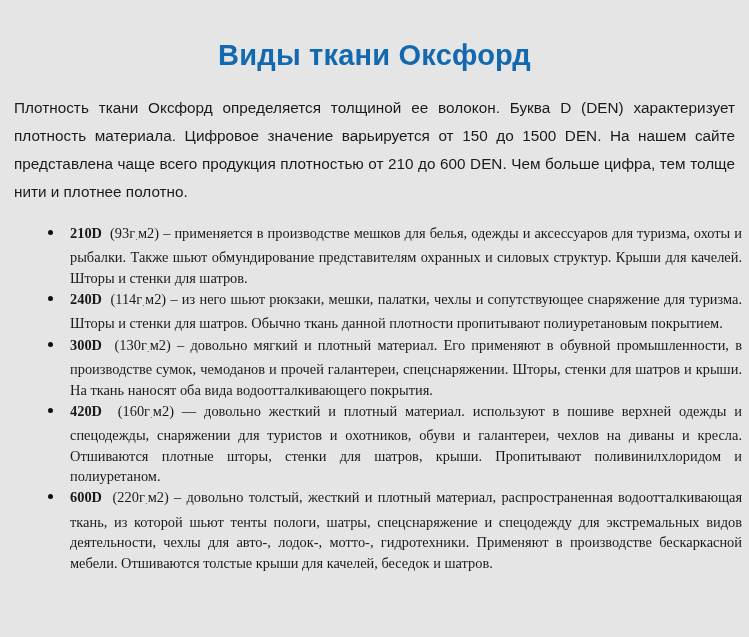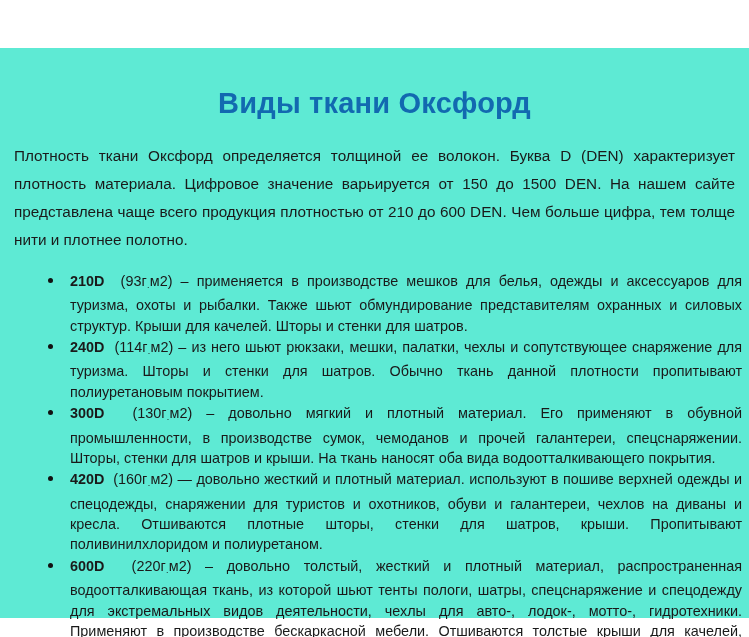--- a/index.html
+++ b/index.html
@@ -12,24 +12,23 @@
     width: 749px;
     height: 637px;
     overflow: hidden;
     font-family: "Liberation Sans", "DejaVu Sans", sans-serif;
     color: #1a1a1a;
     -webkit-font-smoothing: antialiased;
   }
   .page {
     position: relative;
     width: 749px;
-    height: 570px;
-    background: #5eead4;
+    height: 637px;
+    background: #e5e5e5;
     box-sizing: border-box;
-    margin-top: 48px;
   }
 
   
   .doc-title {
     text-align: center;
     font-size: 29px;
     font-weight: bold;
     color: #1269B0;
     letter-spacing: 0.2px;
     margin: 0;
@@ -46,20 +45,21 @@
     text-align: justify;
     text-justify: inter-word;
     color: #1a1a1a;
   }
 
   
   .fabric-list {
     list-style: none;
     margin: 0;
     padding: 17px 7px 0 0;
+    font-family: Liberation Serif, serif;
   }
   .fabric-item {
     position: relative;
     padding-left: 70px;
     margin-bottom: 1px;
     font-size: 14.4px;
     line-height: 20.4px;
     text-align: justify;
     text-justify: inter-word;
     color: #1a1a1a;

